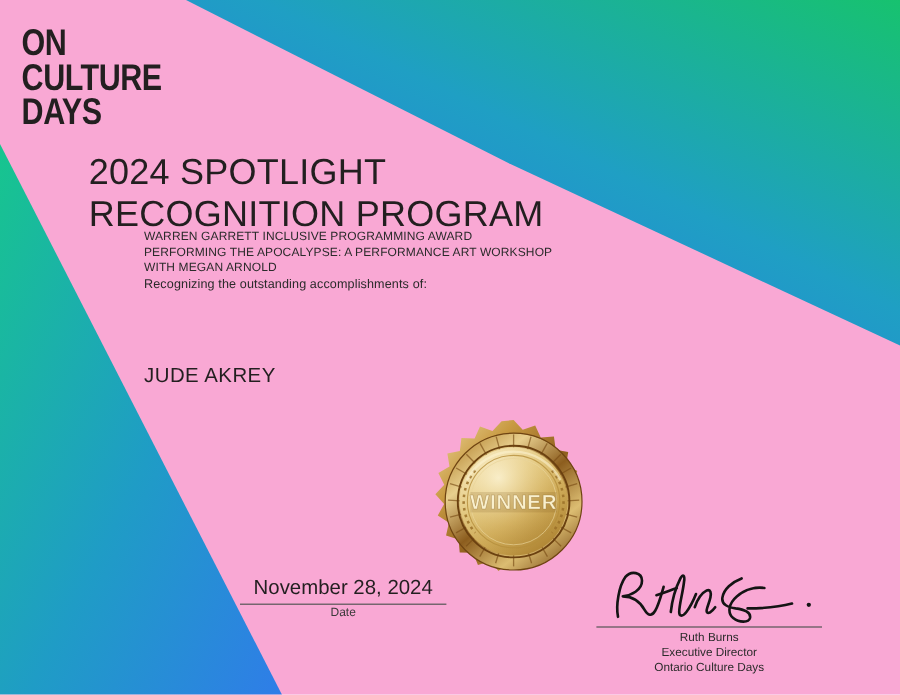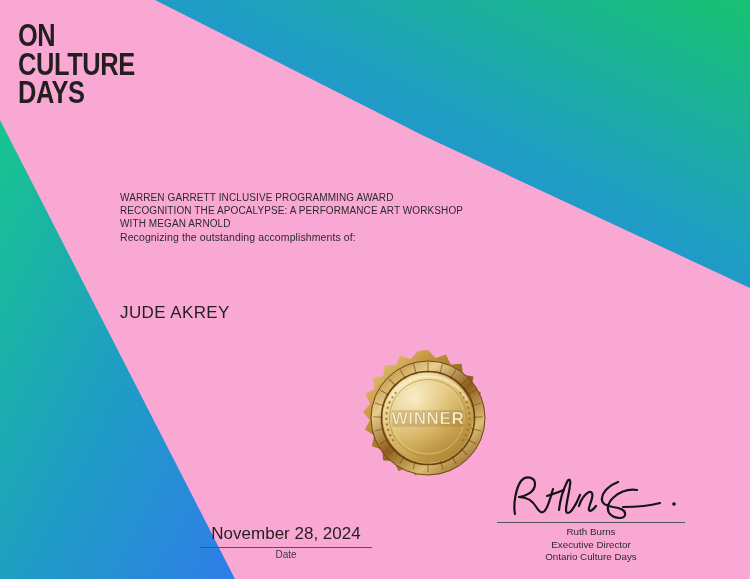--- a/index.html
+++ b/index.html
@@ -100,21 +100,21 @@
     left: 358px;
     top: 348px;
     width: 140px;
     height: 140px;
   }
 
   
   #date-block {
     position: absolute;
     left: 200px;
-    top: 524px;
+    top: 480px;
     width: 172px;
     text-align: center;
   }
   #date-value {
     display: block;
     font-size: 17px;
     color: #231f20;
     line-height: 1.15;
     white-space: nowrap;
   }
@@ -179,24 +179,28 @@
     <polygon points="155,0 750,0 750,288 424,136" fill="url(#gradTopRight)"></polygon>
     <polygon points="0,120 0,579 235,579" fill="url(#gradLeft)"></polygon>
   </svg>
 
   <div id="logo">
     <span class="logo-line">ON</span>
     <span class="logo-line">CULTURE</span>
     <span class="logo-line">DAYS</span>
   </div>
 
+  <div id="title-block">
+    <span class="title-line">2024 SPOTLIGHT</span>
+    <span class="title-line">RECOGNITION PROGRAM</span>
+  </div>
 
   <div id="body-block">
     <span class="big-line">WARREN GARRETT INCLUSIVE PROGRAMMING AWARD</span>
-    <span class="big-line">RECOGNITION THE APOCALYPSE: A PERFORMANCE ART WORKSHOP</span>
+    <span class="big-line">PERFORMING THE APOCALYPSE: A PERFORMANCE ART WORKSHOP</span>
     <span class="big-line">WITH MEGAN ARNOLD</span>
     <span class="small-line">Recognizing the outstanding accomplishments of:</span>
   </div>
 
   <div id="recipient">JUDE AKREY</div>
 
   <svg id="seal" viewBox="0 0 140 140">
     <defs>
       <linearGradient id="sealStar" x1="0" y1="0" x2="1" y2="1">
         <stop offset="0%" stop-color="#f0dca2"></stop>

